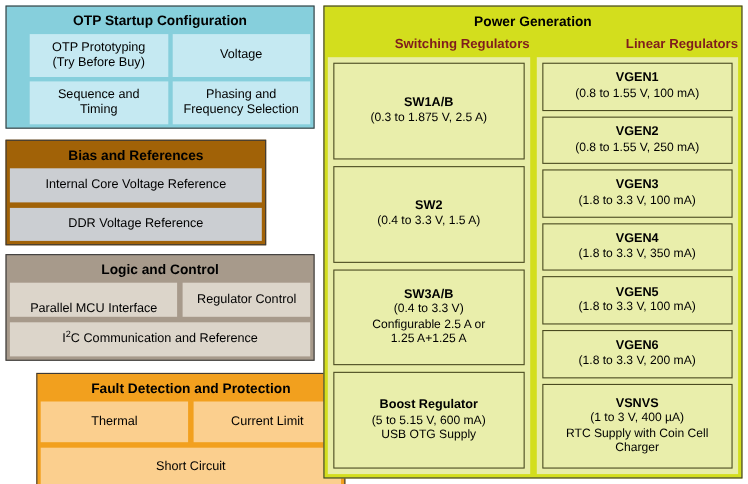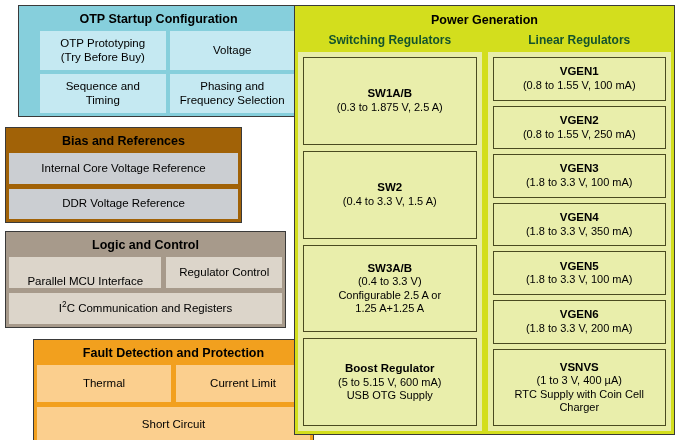--- a/index.html
+++ b/index.html
@@ -35,21 +35,21 @@
     flex-direction:column;
     align-items:center;
     justify-content:center;
     text-align:center;
     color:#000;
     line-height:1.15;
   }
 
   
   #otp-panel{
-    left:18px;top:5px;width:281px;height:112px;
+    left:5px;top:5px;width:281px;height:112px;
     background:#86cfdc;
     padding:3px;
   }
   #otp-panel .panel-title{font-size:12.5px;padding:3px 0 5px;}
   #otp-panel .row{gap:4px;margin-left:18px;}
   #otp-panel .row + .row{margin-top:4px;}
   #otp-panel .cell{background:#c5e9f2;font-size:11.5px;flex:1;}
 
   #bias-panel{
     left:5px;top:127px;width:237px;height:96px;
@@ -91,24 +91,24 @@
   }
   #power-panel > .panel-title{font-size:12.5px;padding:4px 0 6px;}
   #power-cols{display:flex;flex:1 1 auto;gap:6px;min-height:0;}
   .reg-col{
     flex:1 1 0;
     display:flex;
     flex-direction:column;
     min-width:0;
   }
   .col-head{
-    text-align:center;
+    text-align:right;
     font-weight:bold;
     font-size:12px;
-    color:#14532d;
+    color:#7f1d1d;
     padding-bottom:5px;
     flex:0 0 auto;
   }
   .col-body{
     background:#e8eda8;
     flex:1 1 auto;
     display:flex;
     flex-direction:column;
     padding:5px;
     box-sizing:border-box;
@@ -184,21 +184,21 @@
     <div class="row">
       <div class="cell mcu">
         <span>Parallel MCU Interface</span>
       </div>
       <div class="cell regctl">
         <span>Regulator Control</span>
       </div>
     </div>
     <div class="row">
       <div class="cell">
-        <span><span>I</span><sup>2</sup><span>C Communication and Registers</span></span>
+        <span><span>I</span><sup>2</sup><span>C Communication and Reference</span></span>
       </div>
     </div>
   </div>
 
   <div class="panel" id="fault-panel">
     <div class="panel-title">Fault Detection and Protection</div>
     <div class="row">
       <div class="cell">
         <span>Thermal</span>
       </div>

